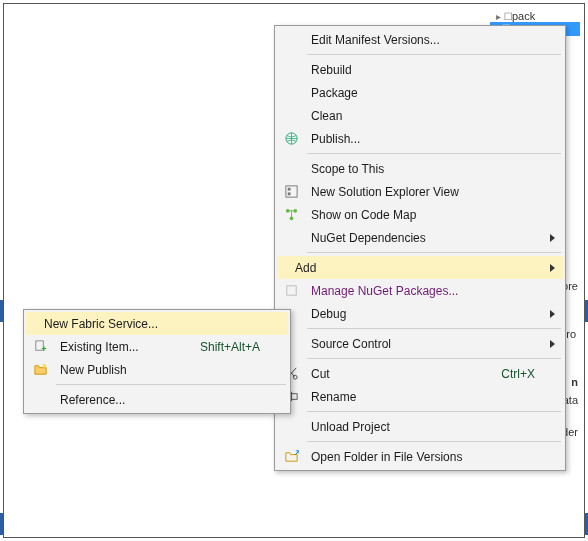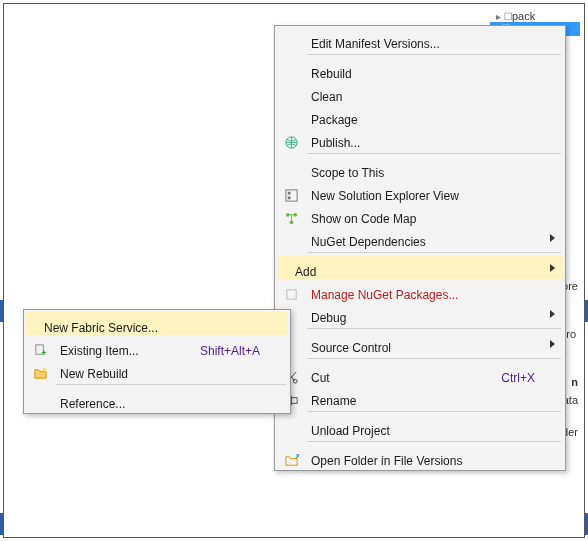--- a/index.html
+++ b/index.html
@@ -71,36 +71,36 @@
   }
   .ctx .iconcol {
     position: absolute;
     left: 0; top: 0; bottom: 0;
     width: 28px;
     background: #f3f3f3;
   }
   .ctx .item {
     position: relative;
     display: flex;
-    align-items: flex-end;
+    align-items: center;
     height: 23px;
     padding: 0 28px 0 34px;
     white-space: nowrap;
   }
   .ctx .item.highlight {
     background: #fdf3c0;
     padding-left: 18px;
   }
   .ctx .item.disabled {
-    color: #b91c1c;
+    color: #701a75;
   }
   .ctx .item .shortcut {
     margin-left: auto;
     padding-left: 30px;
-    color: #4c1d95;
+    color: #14532d;
   }
   .ctx .item .arrow {
     position: absolute;
     right: 8px;
     top: 50%;
     transform: translateY(-50%);
     width: 0; height: 0;
     border-top: 4px solid transparent;
     border-bottom: 4px solid transparent;
     border-left: 5px solid #333;
@@ -166,24 +166,24 @@
 
     <div class="item">
       <span>Edit Manifest Versions...</span>
     </div>
     <div class="sep"></div>
 
     <div class="item">
       <span>Rebuild</span>
     </div>
     <div class="item">
+      <span>Package</span>
+    </div>
+    <div class="item">
       <span>Clean</span>
-    </div>
-    <div class="item">
-      <span>Package</span>
     </div>
     <div class="item">
       <span class="icon">
         <svg viewBox="0 0 16 16">
             <circle cx="8" cy="8" r="6" fill="none" stroke="#2a7"></circle>
             <path d="M2 8 H14 M8 2 V14 M3 5 Q8 8 13 5 M3 11 Q8 8 13 11" fill="none" stroke="#2a7" stroke-width="0.8"></path>
           </svg>
       </span>
       <span>Publish...</span>
     </div>
@@ -299,21 +299,21 @@
       <span>Existing Item...</span>
       <span class="shortcut">Shift+Alt+A</span>
     </div>
     <div class="item">
       <span class="icon">
         <svg viewBox="0 0 16 16">
             <path d="M2 4 h4 l1 2 h7 v7 h-12 z" fill="#fc6" stroke="#c90"></path>
             <circle cx="12" cy="4" r="2" fill="#fd5"></circle>
           </svg>
       </span>
-      <span>New Rebuild</span>
+      <span>New Publish</span>
     </div>
     <div class="sep"></div>
     <div class="item">
       <span>Reference...</span>
     </div>
   </div>
 
 </div>
 
 </body></html>

